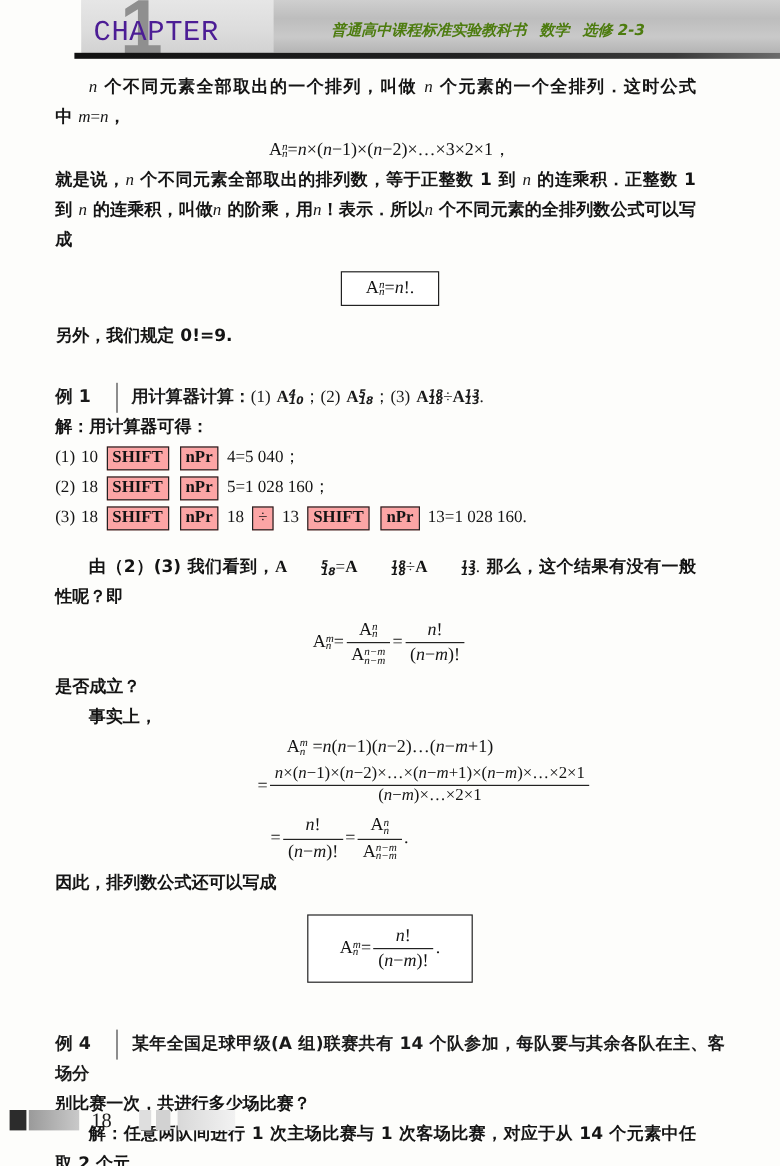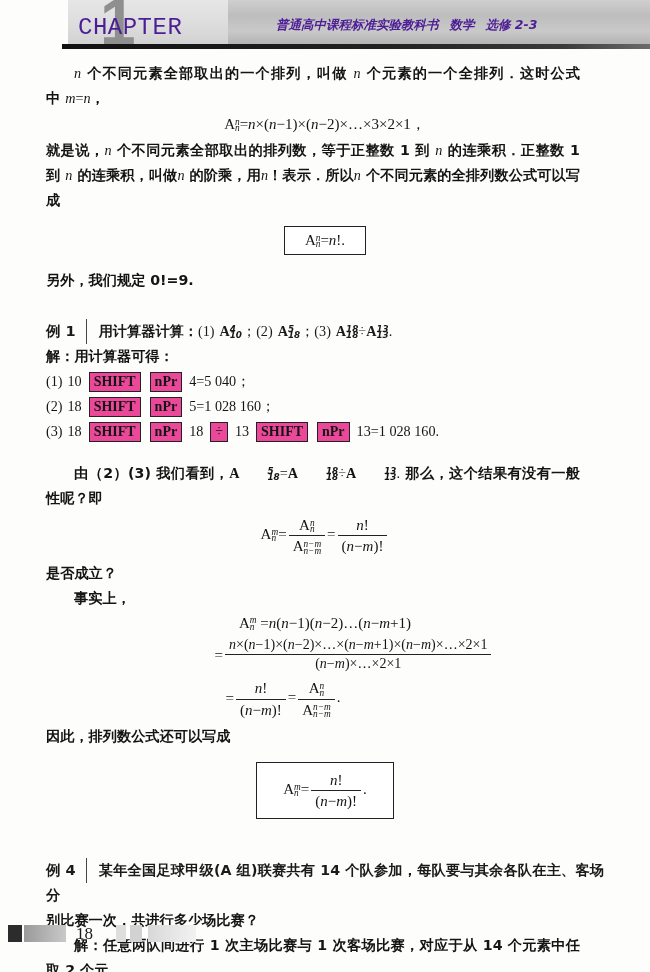--- a/index.html
+++ b/index.html
@@ -36,21 +36,21 @@
   }
   .chapter-word{
     position:absolute;left:78px;top:14px;
     font-family:Liberation Mono, monospace;
     font-size:24px;font-weight:normal;color:#4c1d95;
     letter-spacing:0.5px;
   }
   .hdr-title{
     position:absolute;left:276px;top:17px;
     font-family:"DejaVu Sans","Liberation Sans",sans-serif;
-    font-size:12.5px;font-weight:bold;color:#4c1d95;
+    font-size:12.5px;font-weight:bold;color:#4d7c0f;
     font-style:italic;letter-spacing:0px;white-space:nowrap;
   }
   .hdr-title .sp{display:inline-block;width:11px;}
   
   .page{
     position:absolute;left:0;top:52px;width:650px;
   }
   .tx{
     font-size:14.2px;line-height:25px;
     margin:0;padding:0 70px 0 46px;
@@ -81,32 +81,32 @@
   .ss{display:inline-block;vertical-align:-0.15em;line-height:1;text-align:left;margin-left:0px;}
   .ss .sup{display:block;font-size:0.62em;font-style:italic;height:0.72em;line-height:0.72em;}
   .ss .sub{display:block;font-size:0.62em;font-style:italic;height:0.72em;line-height:0.72em;}
   
   .frac{display:inline-block;vertical-align:middle;text-align:center;margin:0 2px;}
   .frac .num{display:block;padding:0 4px;border-bottom:1.1px solid #222;line-height:1.35;}
   .frac .den{display:block;padding:0 4px;line-height:1.35;}
   
   .key{
     display:inline-block;border:1.1px solid #222;
-    padding:0px 4px;margin:0 2px;background:#ec4899;
+    padding:0px 4px;margin:0 2px;background:#fca5a5;
     font-family:"Liberation Serif","DejaVu Serif",serif;
     font-size:14px;font-weight:normal;font-style:normal;line-height:1.3;
   }
   .keyb{font-weight:bold;}
   
   .exlabel{
     display:inline-block;
     font-family:"DejaVu Sans","Liberation Sans",sans-serif;
     font-weight:bold;font-size:14.5px;
     border-right:1.4px solid #444;
-    padding-right:10px;margin-right:12px;
+    padding-right:21px;margin-right:12px;
   }
   .exrow{padding:0 46px;margin:0;font-size:14.2px;line-height:25px;
     font-family:"DejaVu Sans","Liberation Sans",sans-serif;font-weight:bold;text-align:justify;}
   .exrow .body{}
   .gap-s{height:9px;}
   .gap-m{height:17px;}
   .gap-l{height:26px;}
   
   .footer{position:absolute;left:0;top:925px;width:650px;height:30px;}
   .fblk{position:absolute;top:0;height:17px;}

